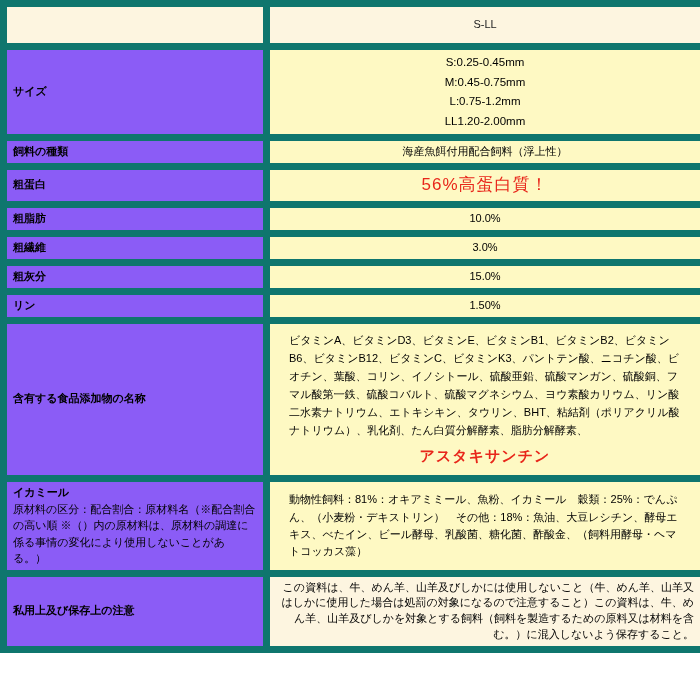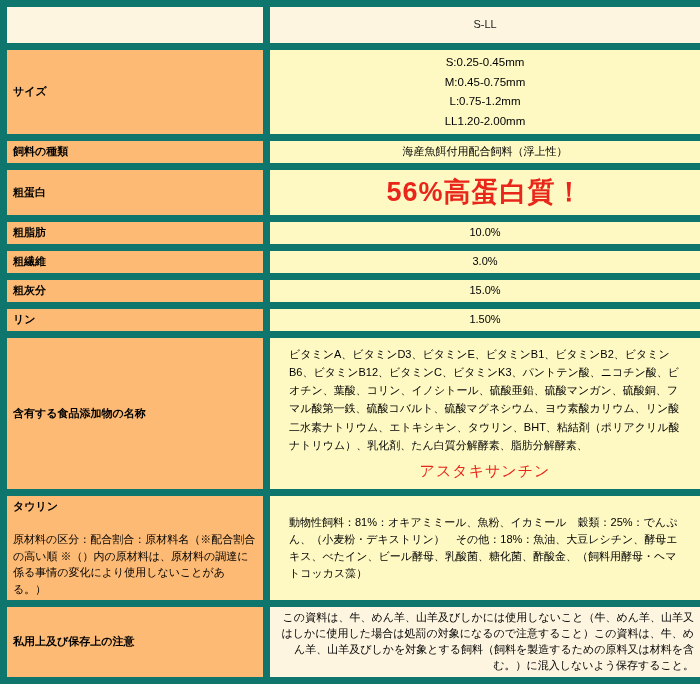--- a/index.html
+++ b/index.html
@@ -23,31 +23,30 @@
     border: 7px solid #0f766e;
     vertical-align: middle;
     padding: 3px 6px;
     font-size: 11px;
     line-height: 1.45;
   }
   col.label-col { width: 263px; }
   col.value-col { width: 437px; }
 
   .label-cell {
-    background: #fdba74;
+    background: #8b5cf6;
     font-weight: bold;
     font-size: 13px;
     padding-left: 10px;
   }
   .label-cell .sub {
     font-weight: normal;
     font-size: 11px;
     display: block;
     line-height: 1.5;
-    margin-top: 16px;
   }
   .value-cell {
     background: #fef9c3;
     text-align: center;
     margin-top: 16px;
   }
   .value-cell.left {
     text-align: left;
     padding: 7px 19px;
     line-height: 1.55;
@@ -58,29 +57,29 @@
   }
   .header-title {
     background: #fdf5e0 !important;
     text-align: center;
     font-size: 13px;
     color: #222;
   }
   .size-list div { line-height: 1.7; font-size: 11.5px; }
   .protein {
     color: #e8261a;
-    font-weight: bold;
-    font-size: 27px;
+    font-weight: normal;
+    font-size: 17px;
     letter-spacing: 1px;
   }
   .astaxanthin {
     display: block;
     text-align: center;
     color: #e8261a;
-    font-weight: normal;
+    font-weight: bold;
     font-size: 15px;
     margin-top: 5px;
     letter-spacing: 1px;
   }
   .additives {
     font-size: 11px;
     line-height: 1.65;
     text-align: left;
   }
   .note-cell {
@@ -151,21 +150,21 @@
     <tr>
       <td class="label-cell">含有する食品添加物の名称</td>
       <td class="value-cell left">
         <span class="additives">ビタミンA、ビタミンD3、ビタミンE、ビタミンB1、ビタミンB2、ビタミンB6、ビタミンB12、ビタミンC、ビタミンK3、パントテン酸、ニコチン酸、ビオチン、葉酸、コリン、イノシトール、硫酸亜鉛、硫酸マンガン、硫酸銅、フマル酸第一鉄、硫酸コバルト、硫酸マグネシウム、ヨウ素酸カリウム、リン酸二水素ナトリウム、エトキシキン、タウリン、BHT、粘結剤（ポリアクリル酸ナトリウム）、乳化剤、たん白質分解酵素、脂肪分解酵素、</span>
         <span class="astaxanthin">アスタキサンチン</span>
       </td>
     </tr>
 
     <tr>
       <td class="label-cell">
-        <span>タウリン</span>
+        <span>イカミール</span>
         <span class="sub">原材料の区分：配合割合：原材料名（※配合割合の高い順 ※（）内の原材料は、原材料の調達に係る事情の変化により使用しないことがある。）</span>
       </td>
       <td class="value-cell left">動物性飼料：81%：オキアミミール、魚粉、イカミール　穀類：25%：でんぷん、（小麦粉・デキストリン）　その他：18%：魚油、大豆レシチン、酵母エキス、べたイン、ビール酵母、乳酸菌、糖化菌、酢酸金、（飼料用酵母・ヘマトコッカス藻）</td>
     </tr>
 
     <tr>
       <td class="label-cell">私用上及び保存上の注意</td>
       <td class="note-cell">この資料は、牛、めん羊、山羊及びしかには使用しないこと（牛、めん羊、山羊又はしかに使用した場合は処罰の対象になるので注意すること）この資料は、牛、めん羊、山羊及びしかを対象とする飼料（飼料を製造するための原料又は材料を含む。）に混入しないよう保存すること。</td>
     </tr>
   </tbody>

